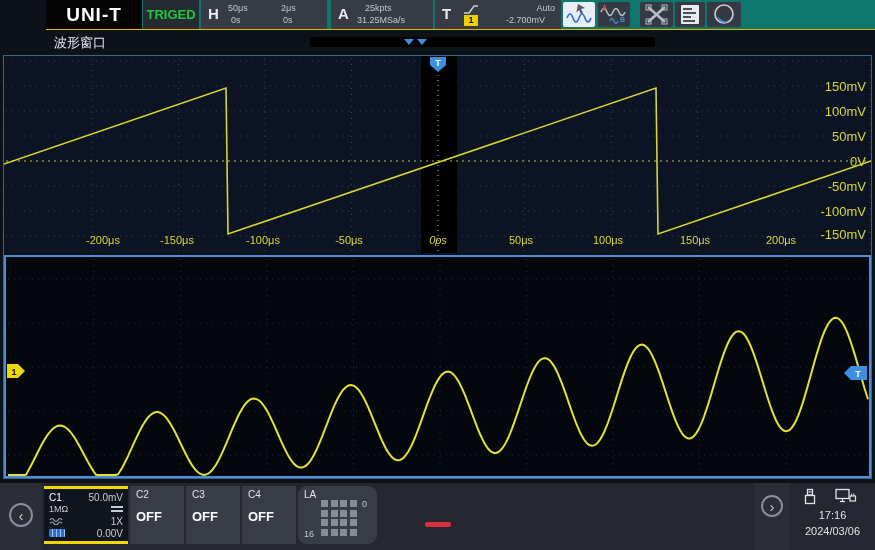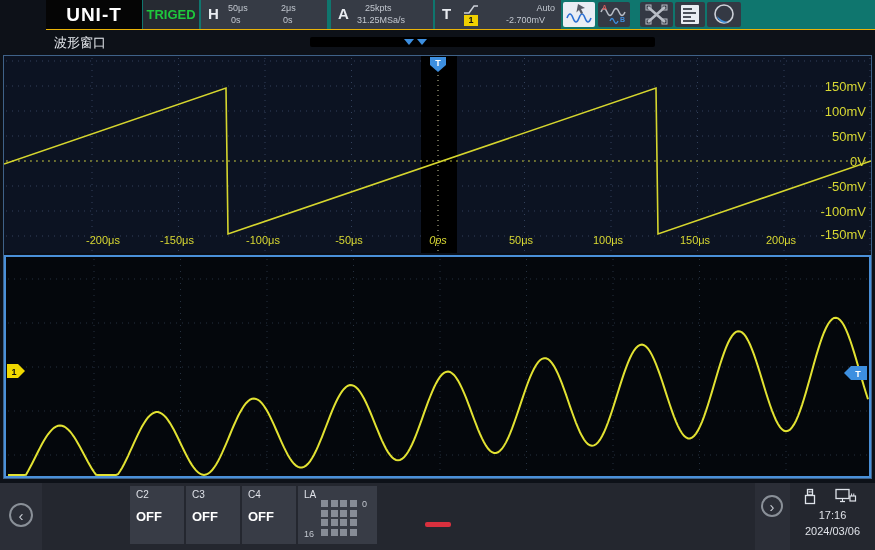--- a/index.html
+++ b/index.html
@@ -53,21 +53,21 @@
   #bottombar{position:absolute;left:0;top:483px;width:875px;height:67px;background:#24272f;}
   .circ-sec{position:absolute;top:0;height:67px;background:#2b2e37;}
   .circle-btn{position:absolute;width:24px;height:24px;border:2px solid #8a9098;border-radius:50%;
        color:#c8ccd4;font-size:15px;line-height:22px;text-align:center;box-sizing:border-box;}
   #c1-panel{position:absolute;left:44px;top:3px;width:84px;height:58px;background:#10141c;
        border-top:3px solid #f0d800;border-bottom:3px solid #f0d800;box-sizing:border-box;padding:2px 5px;}
   .c1row{display:flex;justify-content:space-between;align-items:center;height:12px;font-size:10px;color:#c8ccd4;}
   .off-panel{position:absolute;top:3px;width:54px;height:58px;background:#383c46;padding:3px 0 0 6px;box-sizing:border-box;}
   .chname{font-size:10px;color:#dfe2e8;}
   .offtxt{margin-top:9px;font-size:13px;font-weight:bold;color:#fff;}
-  #la-panel{position:absolute;left:298px;top:3px;width:79px;height:58px;background:#383c46;box-sizing:border-box;}
+  #la-panel{position:absolute;left:298px;top:3px;width:79px;height:58px;background:#383c46;box-sizing:border-box;border-radius:9px;}
   #la-grid{position:absolute;left:23px;top:14px;width:36px;display:grid;
        grid-template-columns:repeat(4,7px);grid-auto-rows:7px;gap:2.5px;}
   .la-sq{background:#878c96;}
   .la-num{position:absolute;font-size:9px;color:#c2c7cf;}
   #red-dash{position:absolute;left:425px;top:39px;width:26px;height:5px;background:#d9303e;border-radius:2px;}
   #datetime{position:absolute;left:790px;top:0;width:85px;height:82px;text-align:center;}
   .dt-txt{font-size:11px;color:#dfe2e8;}
   .coupling-icon{display:inline-block;width:12px;}
   .coupling-icon .l1{display:block;border-top:2px solid #c8ccd4;}
   .coupling-icon .l2{display:block;border-top:2px dashed #c8ccd4;margin-top:2px;}
@@ -244,20 +244,44 @@
     </div>
   </div>
 
   <div id="bottombar">
     <div class="circ-sec" style="left:0;width:42px;">
       <div class="circle-btn" style="left:9px;top:20px;">
         <span>‹</span>
       </div>
     </div>
 
+    <div id="c1-panel">
+      <div class="c1row">
+        <span style="color:#fff;">C1</span>
+        <span>50.0mV</span>
+      </div>
+      <div class="c1row">
+        <span style="font-size:9px;">1MΩ</span>
+        <span class="coupling-icon">
+            <span class="l1"></span>
+            <span class="l2"></span>
+          </span>
+      </div>
+      <div class="c1row">
+        <svg width="14" height="8">
+          <path d="M1,3 q2,-3 4,0 t4,0 t4,0" stroke="#aab0ba" stroke-width="1.2" fill="none"></path>
+          <path d="M1,6.5 q2,-3 4,0 t4,0 t4,0" stroke="#aab0ba" stroke-width="1.2" fill="none"></path>
+        </svg>
+        <span>1X</span>
+      </div>
+      <div class="c1row">
+        <span class="bw-badge"></span>
+        <span>0.00V</span>
+      </div>
+    </div>
 
     <div class="off-panel" style="left:130px;">
       <div class="chname">C2</div>
       <div class="offtxt">OFF</div>
     </div>
     <div class="off-panel" style="left:186px;">
       <div class="chname">C3</div>
       <div class="offtxt">OFF</div>
     </div>
     <div class="off-panel" style="left:242px;">

